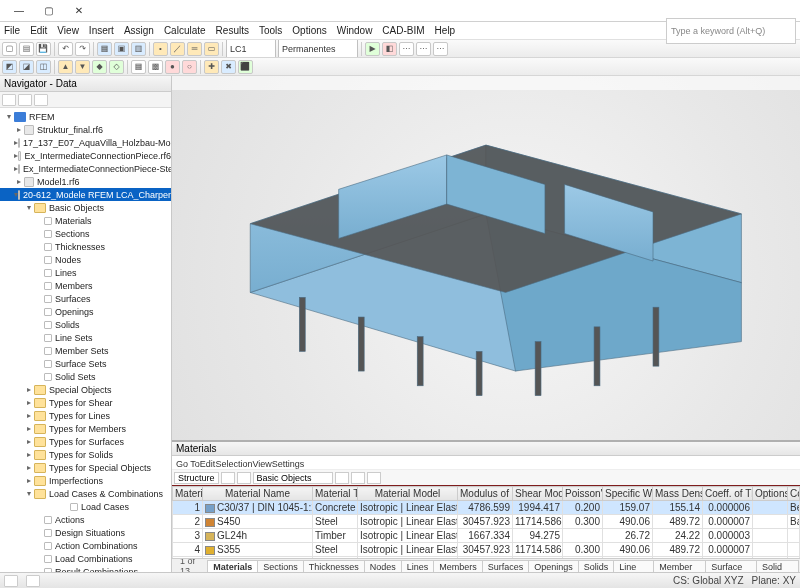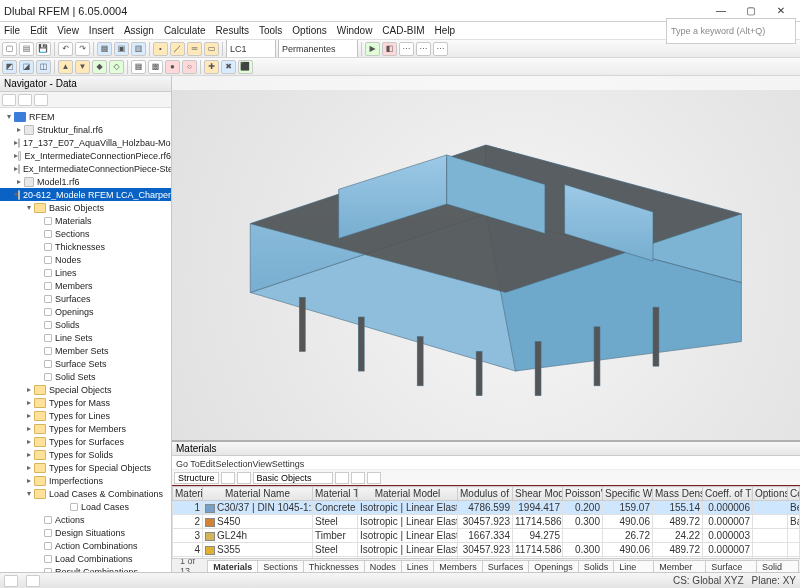--- a/index.html
+++ b/index.html
@@ -51,21 +51,20 @@
 .tab-strip .tab{font-size:9px;padding:0 5px;height:12px;line-height:12px;border:1px solid #ccc;border-bottom:none;background:#fafafa;color:#333;margin-right:-1px;}
 .tab-strip .tab.active{background:#fff;font-weight:bold;}
 .statusbar { height:16px; background:linear-gradient(#f6f6f6,#e4e4e4); border-top:1px solid #c8c8c8; display:flex; align-items:center; padding:0 4px; gap:8px; font-size:9px;color:#444;}
 .statusbar .sp{flex:1;}
 .sbtn{width:14px;height:12px;border:1px solid #ccc;background:#fff;border-radius:1px;}
 </style>
 </head>
 <body>
 
 <div class="titlebar">
-  <span class="title">Dlubal RFEM | 6.05.0004</span>
   <span class="winbtn">—</span>
   <span class="winbtn">▢</span>
   <span class="winbtn">✕</span>
 </div>
 
 <div class="menubar">
   <span>File</span>
   <span>Edit</span>
   <span>View</span>
   <span>Insert</span>
@@ -243,21 +242,21 @@
           <span class="lbl">Solid Sets</span>
         </div>
         <div class="tree-item" style="padding-left: 24px;">
           <span class="exp">▸</span>
           <span class="ico folder"></span>
           <span class="lbl">Special Objects</span>
         </div>
         <div class="tree-item" style="padding-left: 24px;">
           <span class="exp">▸</span>
           <span class="ico folder"></span>
-          <span class="lbl">Types for Mass</span>
+          <span class="lbl">Types for Shear</span>
         </div>
         <div class="tree-item" style="padding-left: 24px;">
           <span class="exp">▸</span>
           <span class="ico folder"></span>
           <span class="lbl">Types for Lines</span>
         </div>
         <div class="tree-item" style="padding-left: 24px;">
           <span class="exp">▸</span>
           <span class="ico folder"></span>
           <span class="lbl">Types for Members</span>

